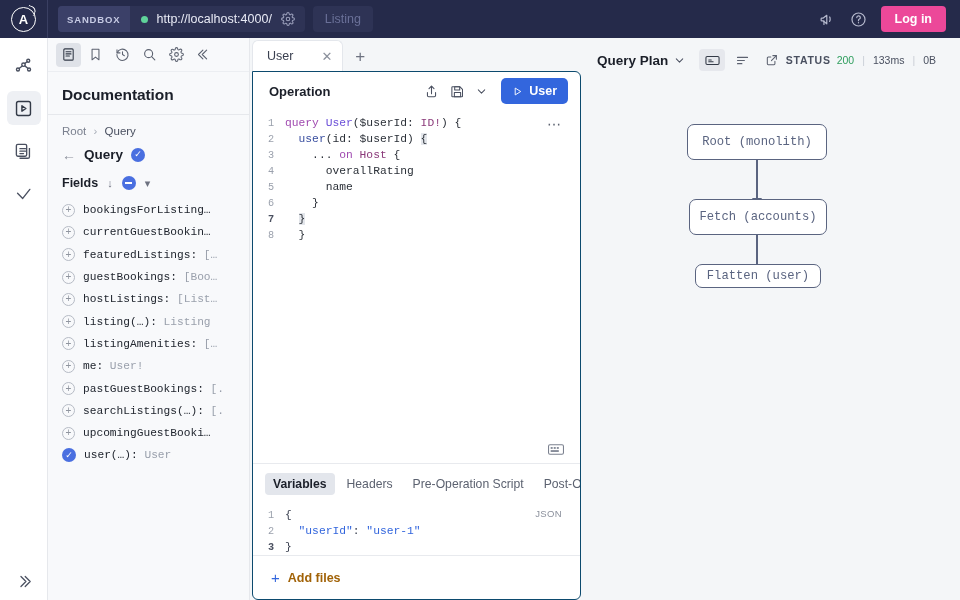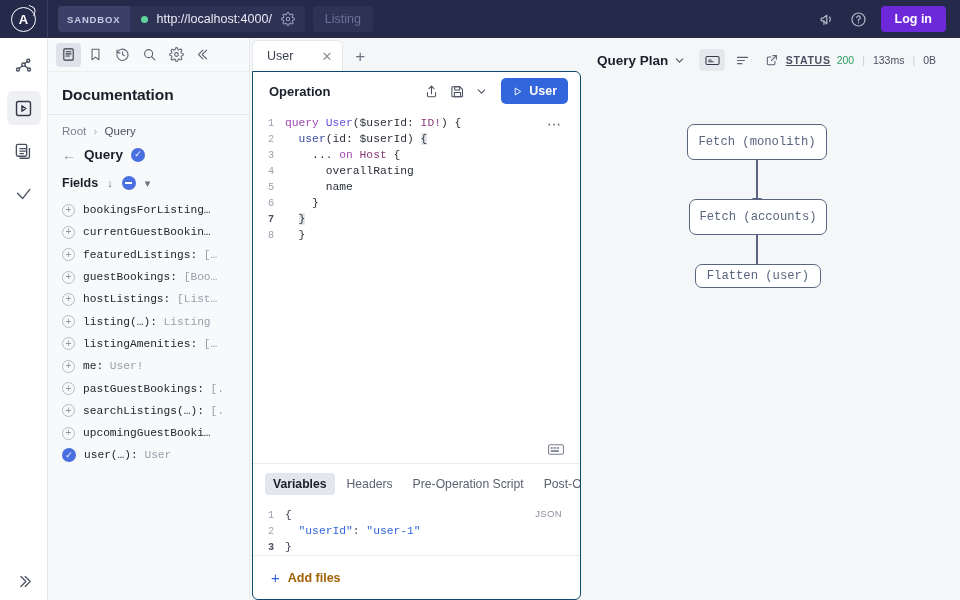--- a/index.html
+++ b/index.html
@@ -39,21 +39,21 @@
   .url-dot { width: 7px; height: 7px; border-radius: 50%; background: #5fd39a; margin: 0 9px 0 11px; }
   .url-text { font-size: 12.5px; color: #e8eaf5; padding-right: 9px; }
   .gear-btn { padding-right: 10px; display: flex; align-items: center; opacity: .72; }
   .publish-btn {
     margin-left: 8px; height: 26px; padding: 0 12px; display: flex; align-items: center;
     border-radius: 4px; background: #2e3355; color: #6a7098; font-size: 12.5px;
   }
   .topbar-right { margin-left: auto; display: flex; align-items: center; gap: 14px; padding-right: 14px; }
   .tb-icon { opacity: .82; display: flex; align-items: center; }
   .login-btn {
-    background: #6d28d9; color: #fff; font-size: 12.5px; font-weight: 600;
+    background: #ec4899; color: #fff; font-size: 12.5px; font-weight: 600;
     padding: 6px 14px; border-radius: 4px;
   }
 
   
   .body-row { display: flex; flex: 1; min-height: 0; }
 
   
   .rail {
     width: 48px; flex: 0 0 48px; background: #fff; border-right: 1px solid #e6e8ec;
     display: flex; flex-direction: column; align-items: center; padding-top: 10px;
@@ -175,21 +175,21 @@
 
   
   .right { flex: 1; background: #f4f6f8; display: flex; flex-direction: column; min-height: 0; }
   .qp-header { height: 44px; display: flex; align-items: center; padding: 0 16px 0 14px; gap: 0; }
   .qp-title { font-size: 13.5px; font-weight: 700; color: #1b1f29; }
   .qp-chev { color: #5c6270; margin-left: 6px; font-size: 10px; }
   .qp-tools { display: flex; align-items: center; gap: 4px; margin-left: 14px; }
   .qp-tool { width: 26px; height: 22px; border-radius: 4px; display: flex; align-items: center; justify-content: center; color: #5c6270; }
   .qp-tool.active { background: #e6e8ed; color: #333a47; }
   .qp-status { margin-left: auto; display: flex; align-items: center; font-size: 10.5px; color: #5c6270; }
-  .st-label { letter-spacing: .07em; font-weight: 600; color: #4a5060; margin-right: 6px; text-decoration: underline; }
+  .st-label { letter-spacing: .07em; font-weight: 600; color: #4a5060; margin-right: 6px; }
   .st-code { color: #2f9e5e; margin-right: 8px; }
   .st-div { color: #c9ced6; margin-right: 8px; }
   .st-val { color: #4a5060; margin-right: 8px; }
 
   .qp-canvas { flex: 1; position: relative; }
   .node {
     position: absolute; background: #fff; border: 1.4px solid #5a6480; border-radius: 7px;
     font-family: "Liberation Mono", monospace; font-size: 12.2px; color: #5a6480;
     display: flex; align-items: center; justify-content: center; white-space: nowrap;
   }
@@ -548,21 +548,21 @@
           <span class="st-code">200</span>
           <span class="st-div">|</span>
           <span class="st-val">133ms</span>
           <span class="st-div">|</span>
           <span class="st-val">0B</span>
         </div>
       </div>
 
       <div class="qp-canvas">
         <div class="node" style="left:104px; top:42px; width:140px; height:36px;">
-          <span>Fetch (monolith)</span>
+          <span>Root (monolith)</span>
         </div>
         <div class="edge" style="left:173px; top:78px; height:45px;"></div>
 
         <div class="node" style="left:106px; top:117px; width:138px; height:36px;">
           <span>Fetch (accounts)</span>
         </div>
         <div class="edge" style="left:173px; top:153px; height:45px;"></div>
 
         <div class="node" style="left:112px; top:182px; width:126px; height:24px;">
           <span>Flatten (user)</span>

